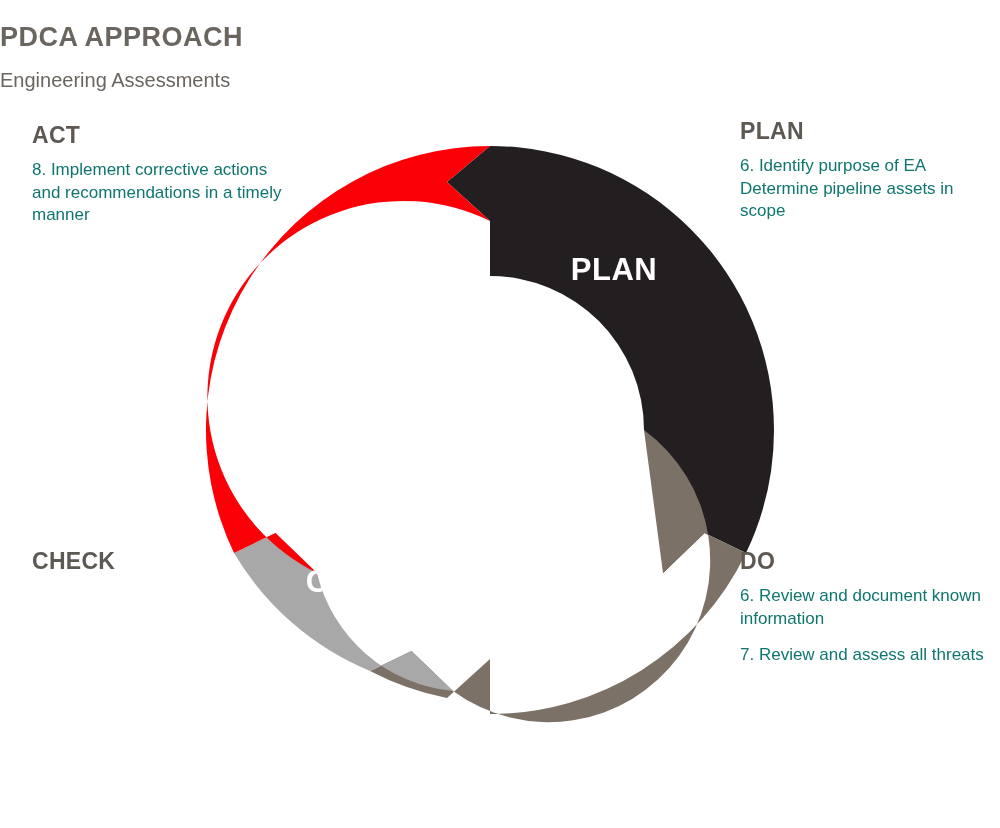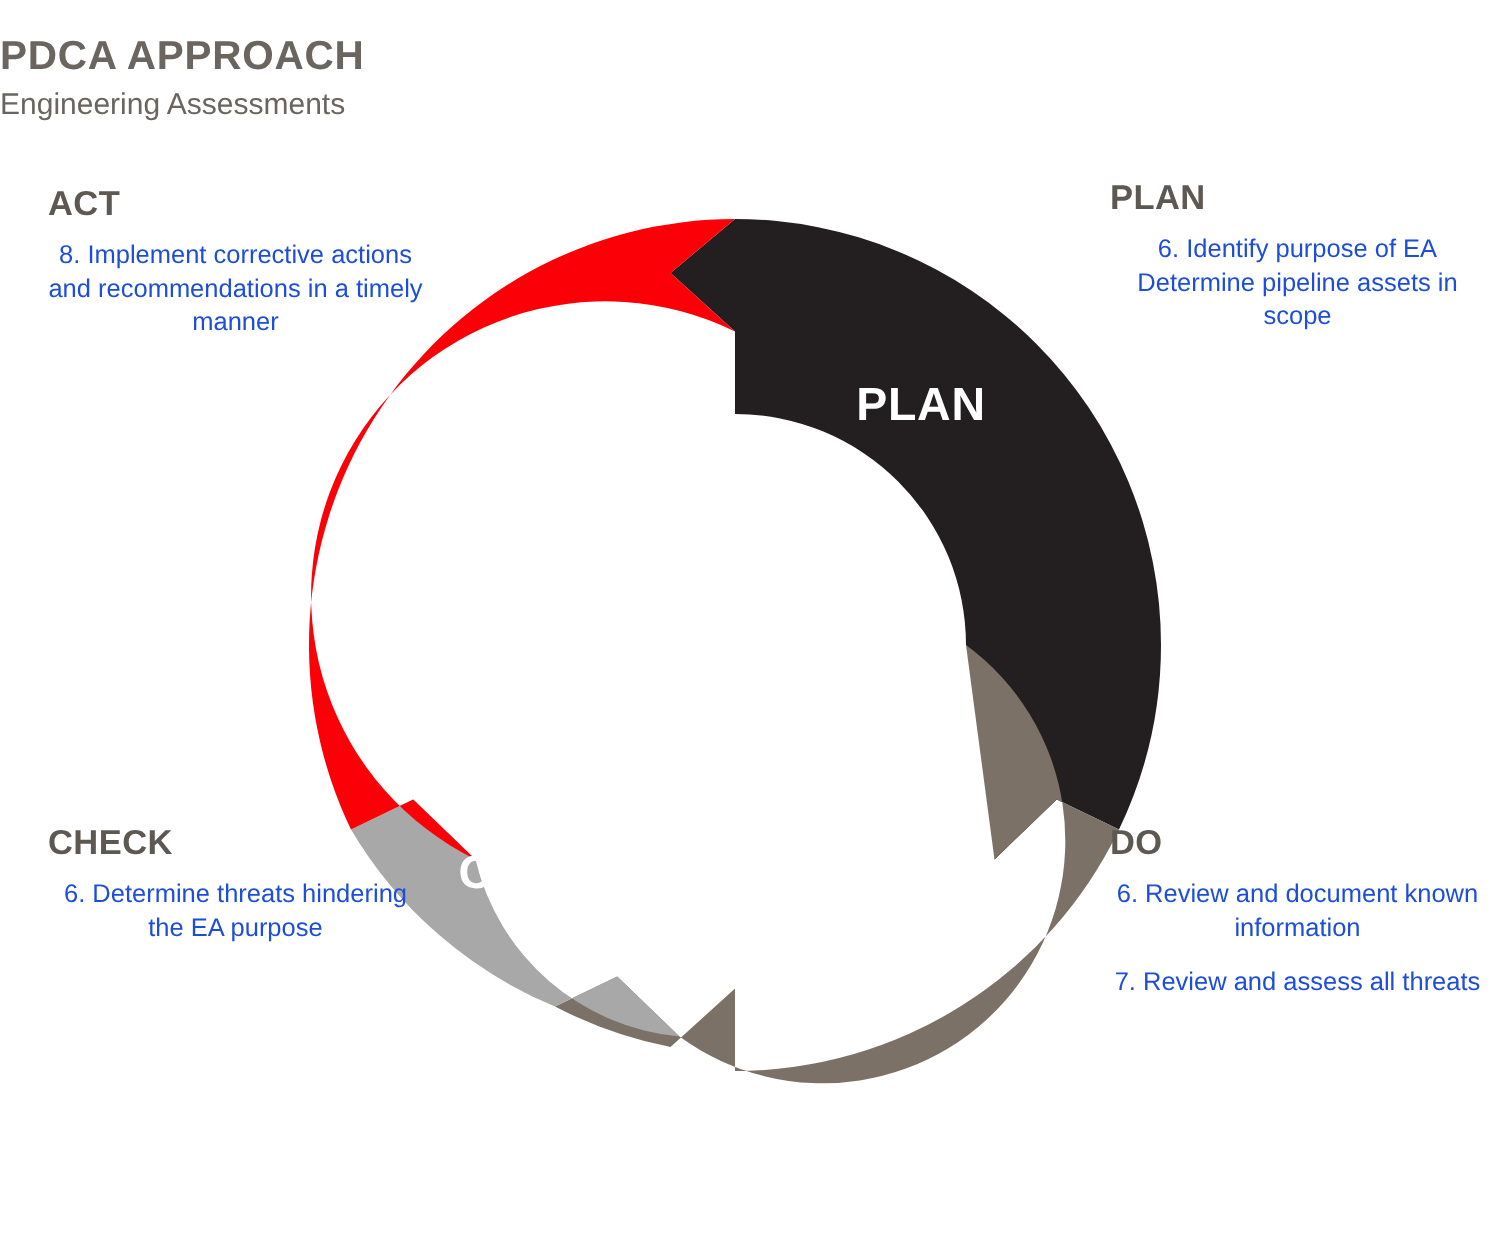--- a/index.html
+++ b/index.html
@@ -27,21 +27,21 @@
   #title-main {
     font-size: 27px;
     font-weight: bold;
     letter-spacing: 0.5px;
     color: #6b6560;
   }
   #title-sub {
     font-size: 20px;
     font-weight: normal;
     color: #6b6560;
-    margin-top: 6px;
+    margin-top: 16px;
   }
 
   
   #diagram {
     position: absolute;
     left: 180px;
     top: 120px;
     width: 620px;
     height: 620px;
   }
@@ -65,22 +65,21 @@
     margin: 0 0 10px 0;
     font-size: 23px;
     font-weight: bold;
     color: #5e5853;
     letter-spacing: 0.3px;
   }
   .quad p {
     margin: 0 0 14px 0;
     font-size: 17px;
     line-height: 1.33;
-    color: #1d4ed8;
-    text-align: center;
+    color: #0f766e;
   }
   .quad p:last-child {
     margin-bottom: 0;
   }
 
   #quad-act   { left: 32px;  top: 122px; }
   #quad-plan  { left: 740px; top: 118px; }
   #quad-check { left: 32px;  top: 548px; }
   #quad-do    { left: 740px; top: 548px; }
 </style>
@@ -150,20 +149,19 @@
   <p>8. Implement corrective actions and recommendations in a timely manner</p>
 </div>
 
 <div class="quad" id="quad-plan">
   <h3>PLAN</h3>
   <p>6. Identify purpose of EA Determine pipeline assets in scope</p>
 </div>
 
 <div class="quad" id="quad-check">
   <h3>CHECK</h3>
-  <p>6. Determine threats hindering the EA purpose</p>
 </div>
 
 <div class="quad" id="quad-do">
   <h3>DO</h3>
   <p>6. Review and document known information</p>
   <p>7. Review and assess all threats</p>
 </div>
 
 </body></html>

